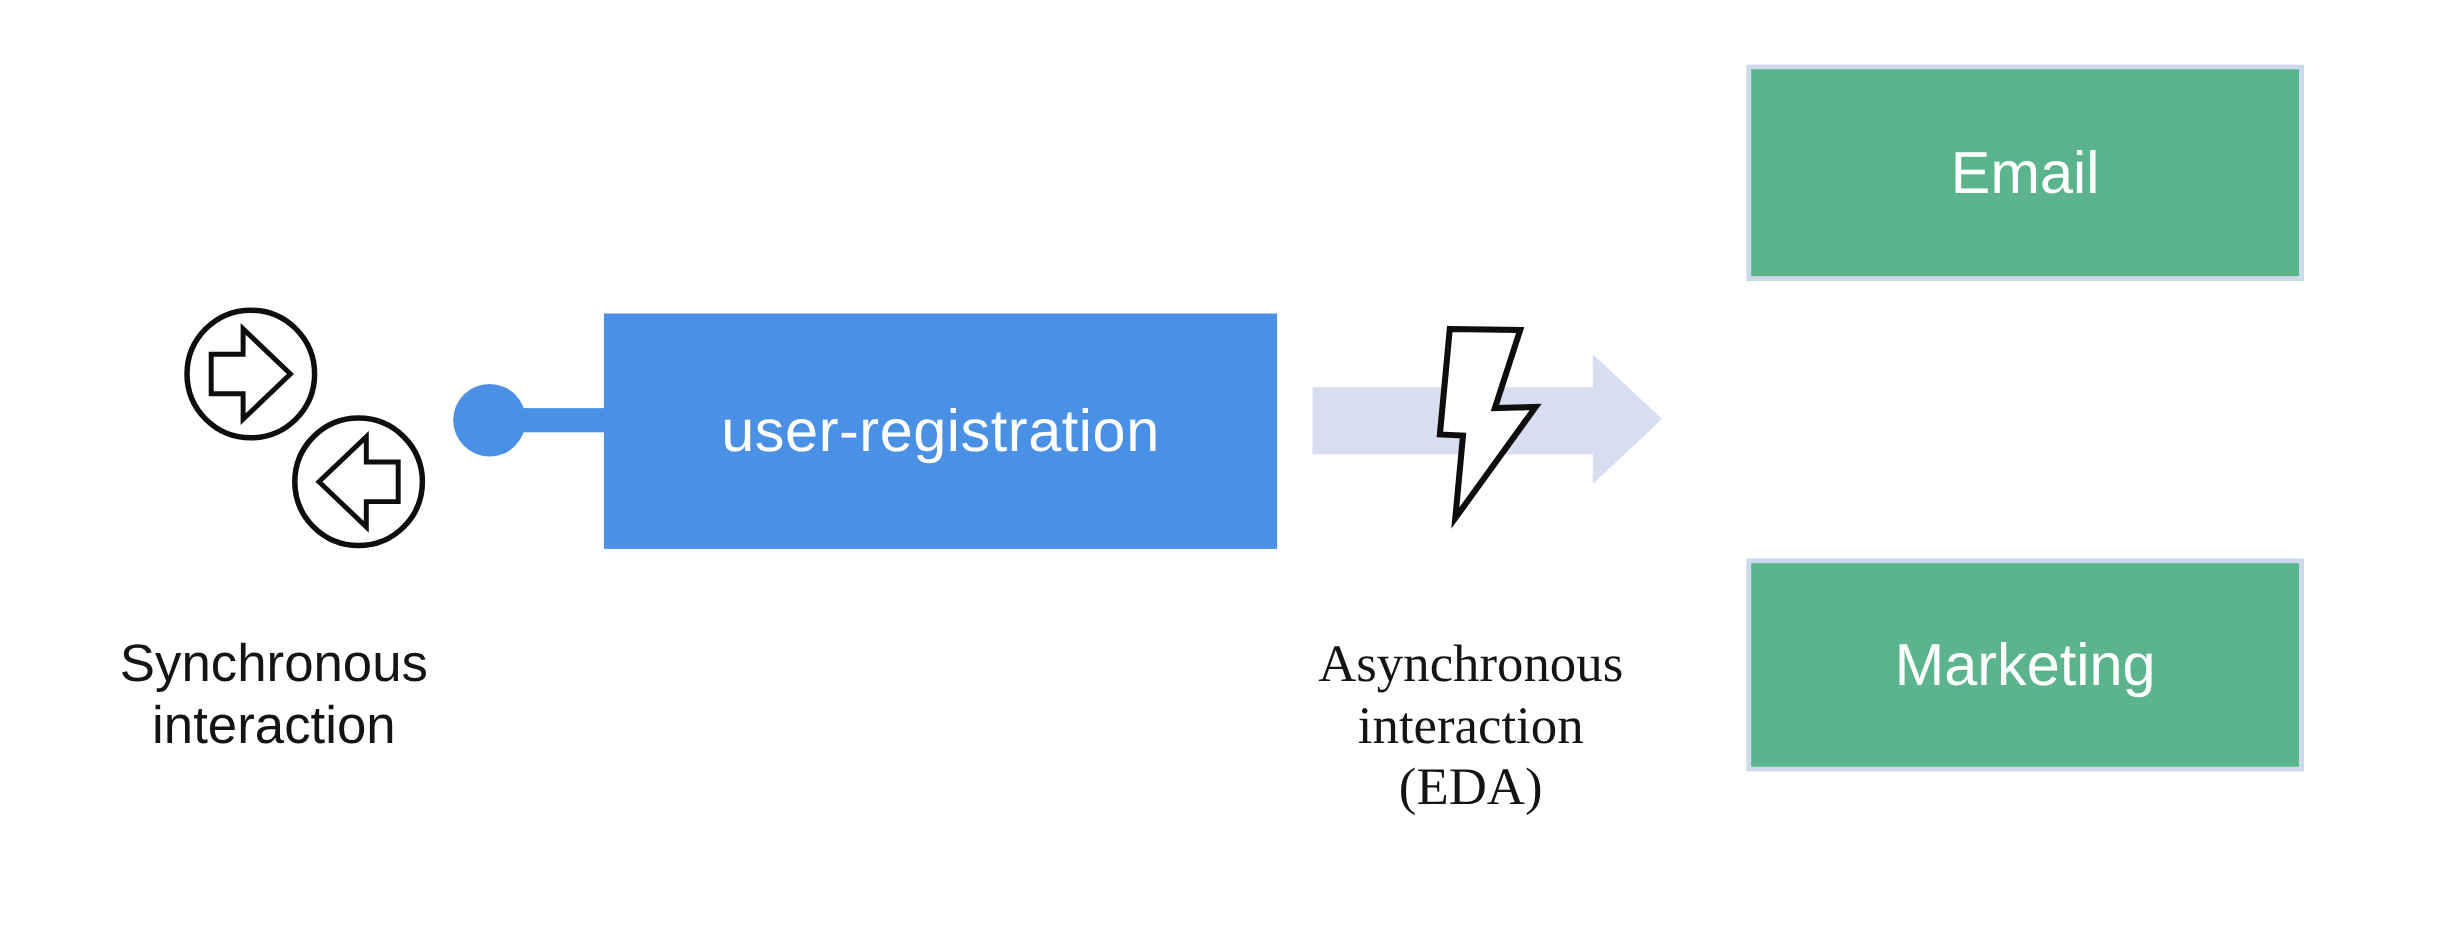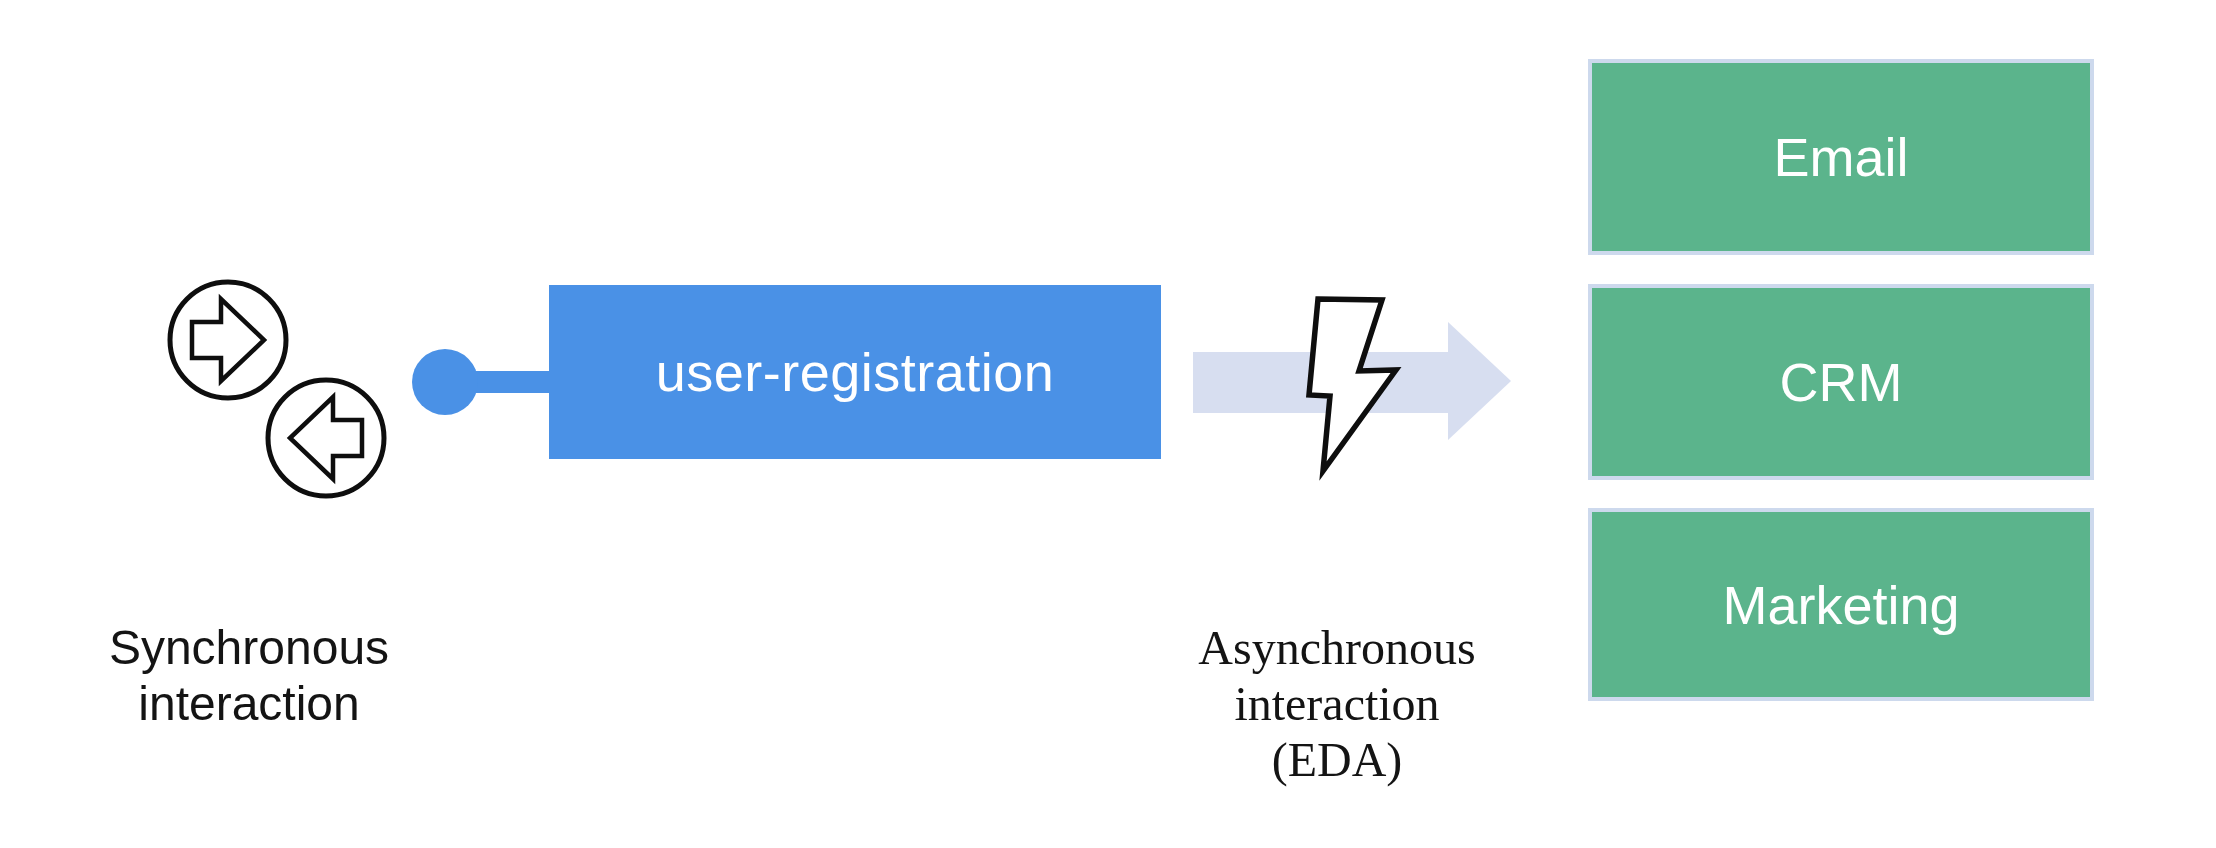--- a/index.html
+++ b/index.html
@@ -9,21 +9,21 @@
     height: 848px;
     background: var(--background, #ffffff);
     overflow: hidden;
     font-family: "Liberation Sans", sans-serif;
   }
   .abs { position: absolute; }
 
   .service-box {
     position: absolute;
     left: 549px; top: 285px;
-    width: 612px; height: 174px;
+    width: 612px; height: 214px;
     background: var(--service-blue, #4a91e6);
     color: var(--text-white, #ffffff);
     display: flex; align-items: center; justify-content: center;
     font-size: 54px;
     letter-spacing: 0.5px;
   }
 
   .target-box {
     position: absolute;
     left: 1560px;
@@ -40,21 +40,20 @@
   .target-crm       { top: 284px; height: 196px; }
   .target-marketing { top: 508px; height: 193px; }
 
   .caption {
     position: absolute;
     width: 420px;
     color: var(--caption-text, #141414);
     font-size: 48px;
     line-height: 56px;
     text-align: center;
-    margin-top: 44px;
   }
   .caption-left  { left: 39px;   top: 576px; }
   .caption-right { left: 1127px; top: 576px; font-family: Liberation Serif, serif; }
 
   .fill-blue   { fill: var(--service-blue, #4a91e6); }
   .fill-arrow  { fill: var(--arrow-fill, #d7def0); }
   .ol-shape    { fill: #ffffff; stroke: var(--outline-black, #0e0e0e); }
 </style>
 </head>
 <body>
@@ -82,23 +81,20 @@
     <polygon points="255,0 318,59 255,118" class="fill-arrow"></polygon>
   </svg>
 
   <svg class="abs" style="left:1300px; top:292px;" width="110" height="190" viewBox="0 0 110 190">
     <polygon points="18,7 82,8 59,79 96,78 23,179 30,104 9,103" class="ol-shape" stroke-width="5.5" stroke-linejoin="miter"></polygon>
   </svg>
 
   <div class="target-box target-email">
     <span>Email</span>
   </div>
-  <div class="target-box target-crm">
-    <span>CRM</span>
-  </div>
   <div class="target-box target-marketing">
     <span>Marketing</span>
   </div>
 
   <div class="caption caption-left">
     <div>Synchronous</div>
     <div>interaction</div>
   </div>
   <div class="caption caption-right">
     <div>Asynchronous</div>

